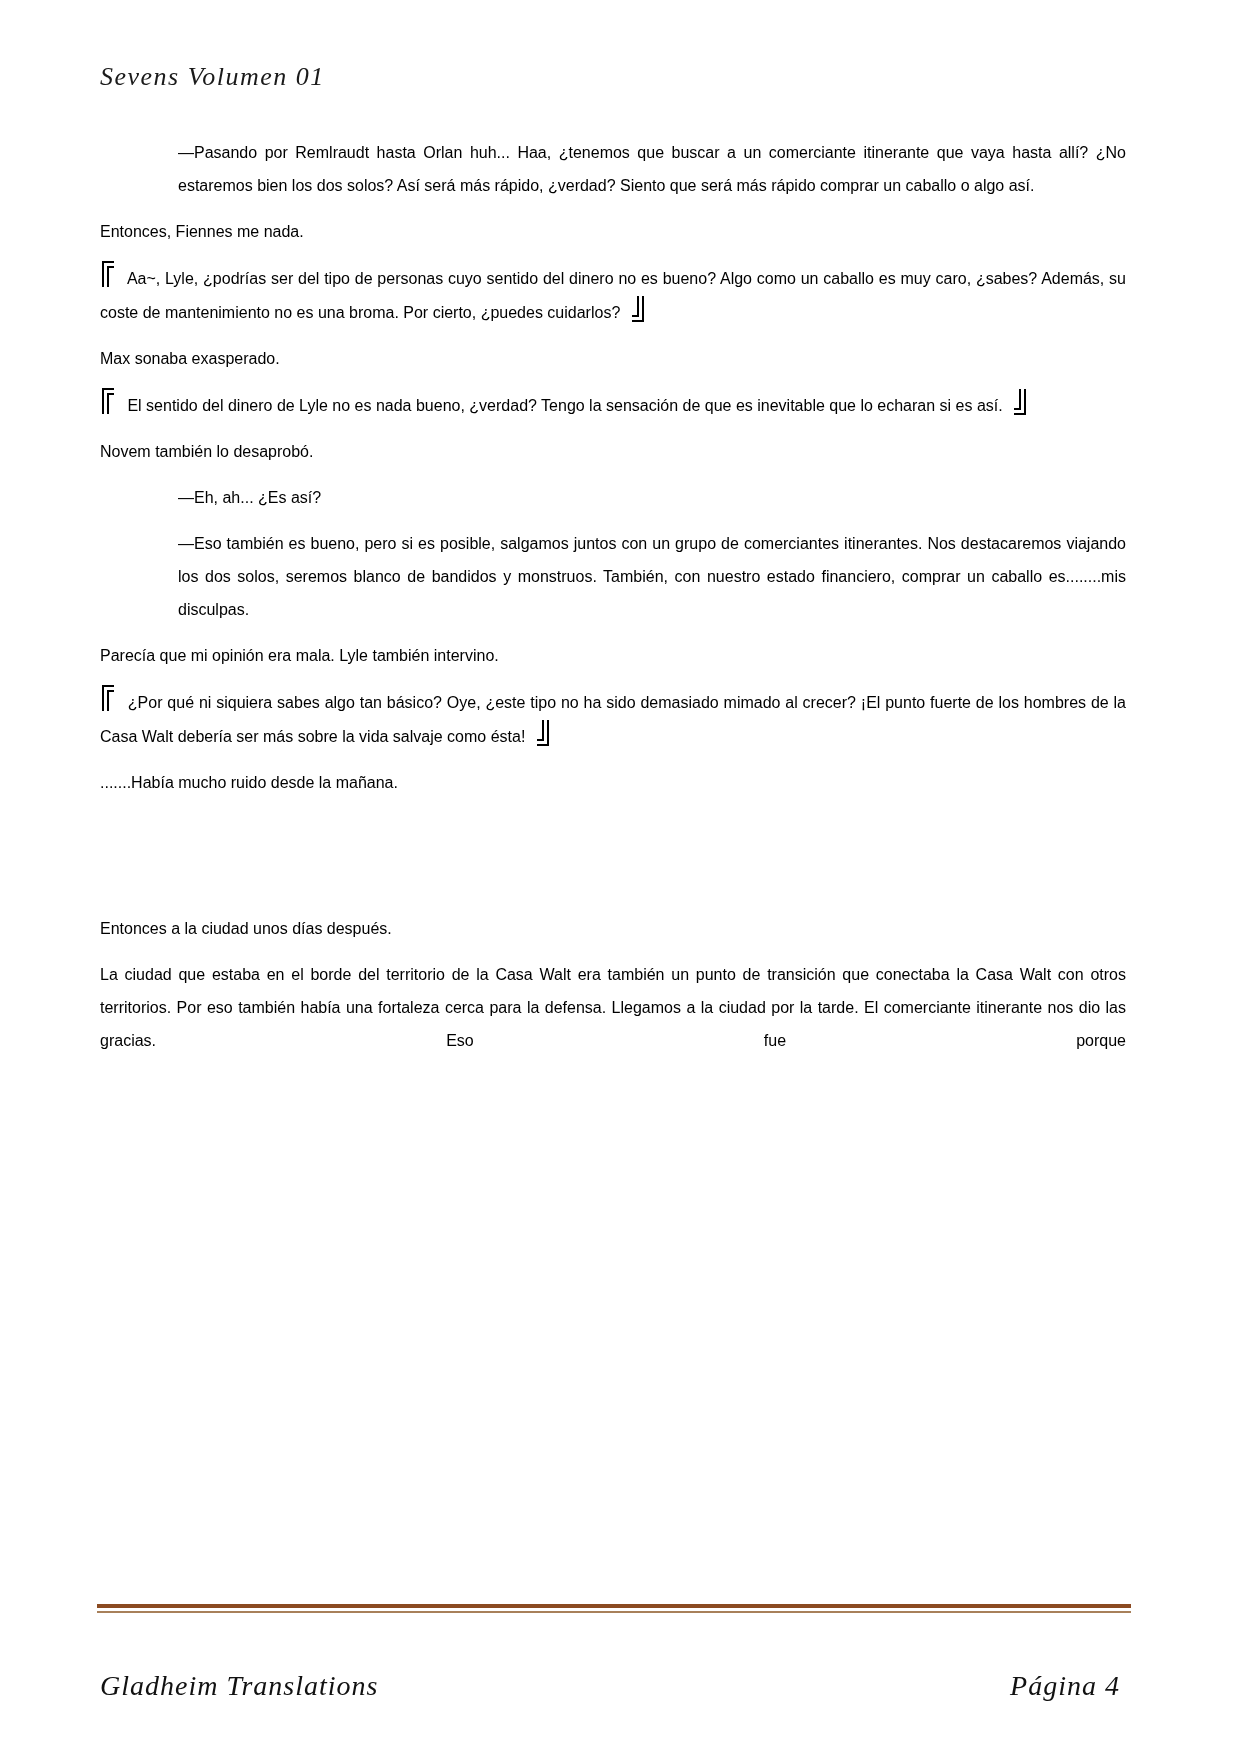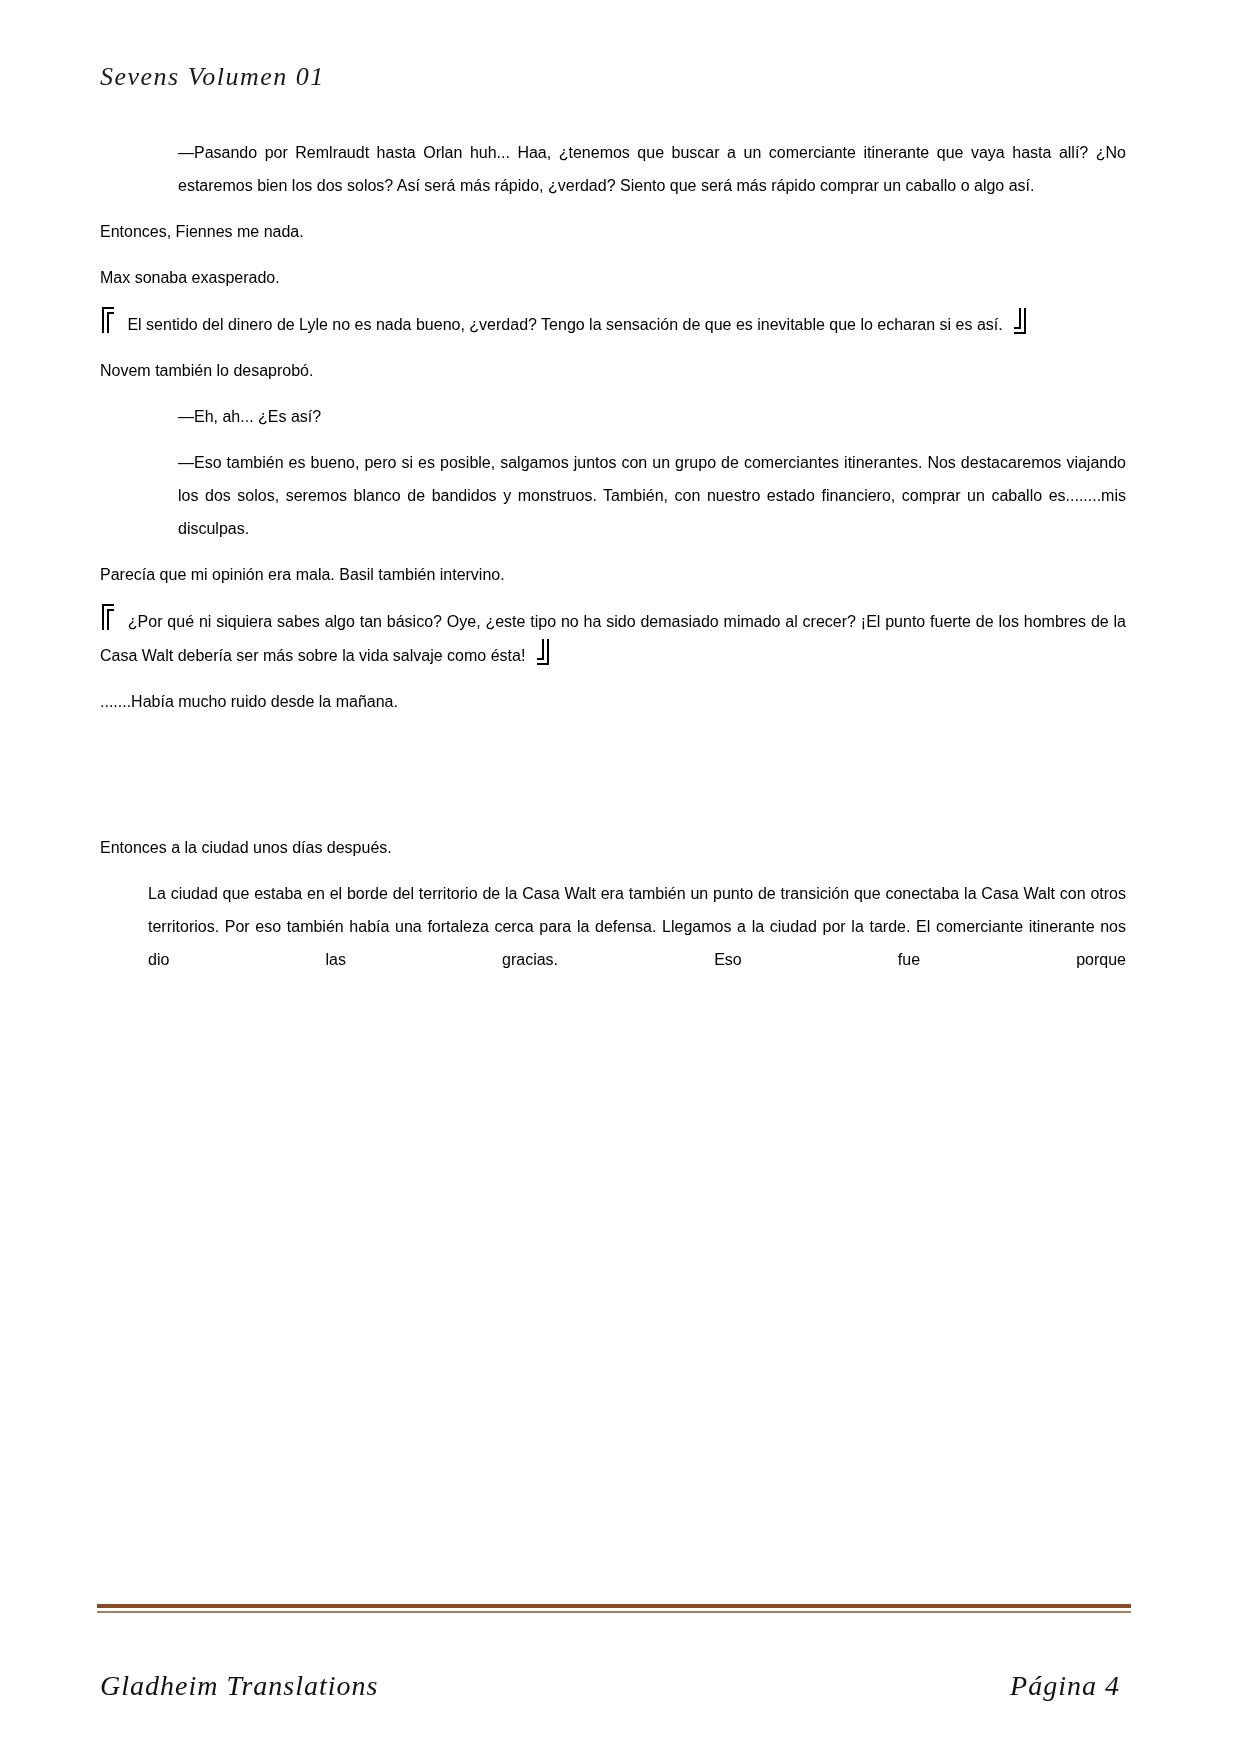--- a/index.html
+++ b/index.html
@@ -40,21 +40,21 @@
   }
   .para {
     font-size: 16px;
     line-height: 33px;
     text-align: justify;
     margin: 0 0 13px 0;
     white-space: normal;
   }
   .para.indent { padding-left: 78px; }
   .para.break  { height: 100px; margin: 0; }
-  .para.fill-last { text-align-last: justify; margin-left: 48px; }
+  .para.fill-last { text-align-last: justify; }
 
   
   .cjkb {
     display: inline-block;
     position: relative;
     width: 13px;
     height: 27px;
     vertical-align: -4px;
   }
   .cjkb.open  { margin-right: 8px; margin-left: 2px; }
@@ -111,26 +111,27 @@
 <div class="page">
 
   <div class="page-header">
     <span class="volume-title">Sevens Volumen 01</span>
   </div>
 
   <div class="page-body">
 
   <p class="para indent">—Pasando por Remlraudt hasta Orlan huh... Haa, ¿tenemos que buscar a un comerciante itinerante que vaya hasta allí? ¿No estaremos bien los dos solos? Así será más rápido, ¿verdad? Siento que será más rápido comprar un caballo o algo así.</p>
       <p class="para plain">Entonces, Fiennes me nada.</p>
+      <p class="para dialogue"><span class="cjkb open"></span> Aa~, Lyle, ¿podrías ser del tipo de personas cuyo sentido del dinero no es bueno? Algo como un caballo es muy caro, ¿sabes? Además, su coste de mantenimiento no es una broma. Por cierto, ¿puedes cuidarlos? <span class="cjkb close"></span></p>
       <p class="para plain">Max sonaba exasperado.</p>
       <p class="para dialogue"><span class="cjkb open"></span> El sentido del dinero de Lyle no es nada bueno, ¿verdad? Tengo la sensación de que es inevitable que lo echaran si es así. <span class="cjkb close"></span></p>
       <p class="para plain">Novem también lo desaprobó.</p>
       <p class="para indent">—Eh, ah... ¿Es así?</p>
       <p class="para indent">—Eso también es bueno, pero si es posible, salgamos juntos con un grupo de comerciantes itinerantes. Nos destacaremos viajando los dos solos, seremos blanco de bandidos y monstruos. También, con nuestro estado financiero, comprar un caballo es........mis disculpas.</p>
-      <p class="para plain">Parecía que mi opinión era mala. Basil también intervino.</p>
+      <p class="para plain">Parecía que mi opinión era mala. Lyle también intervino.</p>
       <p class="para dialogue"><span class="cjkb open"></span> ¿Por qué ni siquiera sabes algo tan básico? Oye, ¿este tipo no ha sido demasiado mimado al crecer? ¡El punto fuerte de los hombres de la Casa Walt debería ser más sobre la vida salvaje como ésta! <span class="cjkb close"></span></p>
       <p class="para plain">.......Había mucho ruido desde la mañana.</p>
       <p class="para break"></p>
       <p class="para plain">Entonces a la ciudad unos días después.</p>
       <p class="para plain fill-last">La ciudad que estaba en el borde del territorio de la Casa Walt era también un punto de transición que conectaba la Casa Walt con otros territorios. Por eso también había una fortaleza cerca para la defensa. Llegamos a la ciudad por la tarde. El comerciante itinerante nos dio las gracias. Eso fue porque</p>
     </div>
 
   <div class="footer-rule" style="border-top-color: rgb(139, 74, 33); border-bottom-color: rgb(168, 128, 90);"></div>
 
   <div class="page-footer-text">

